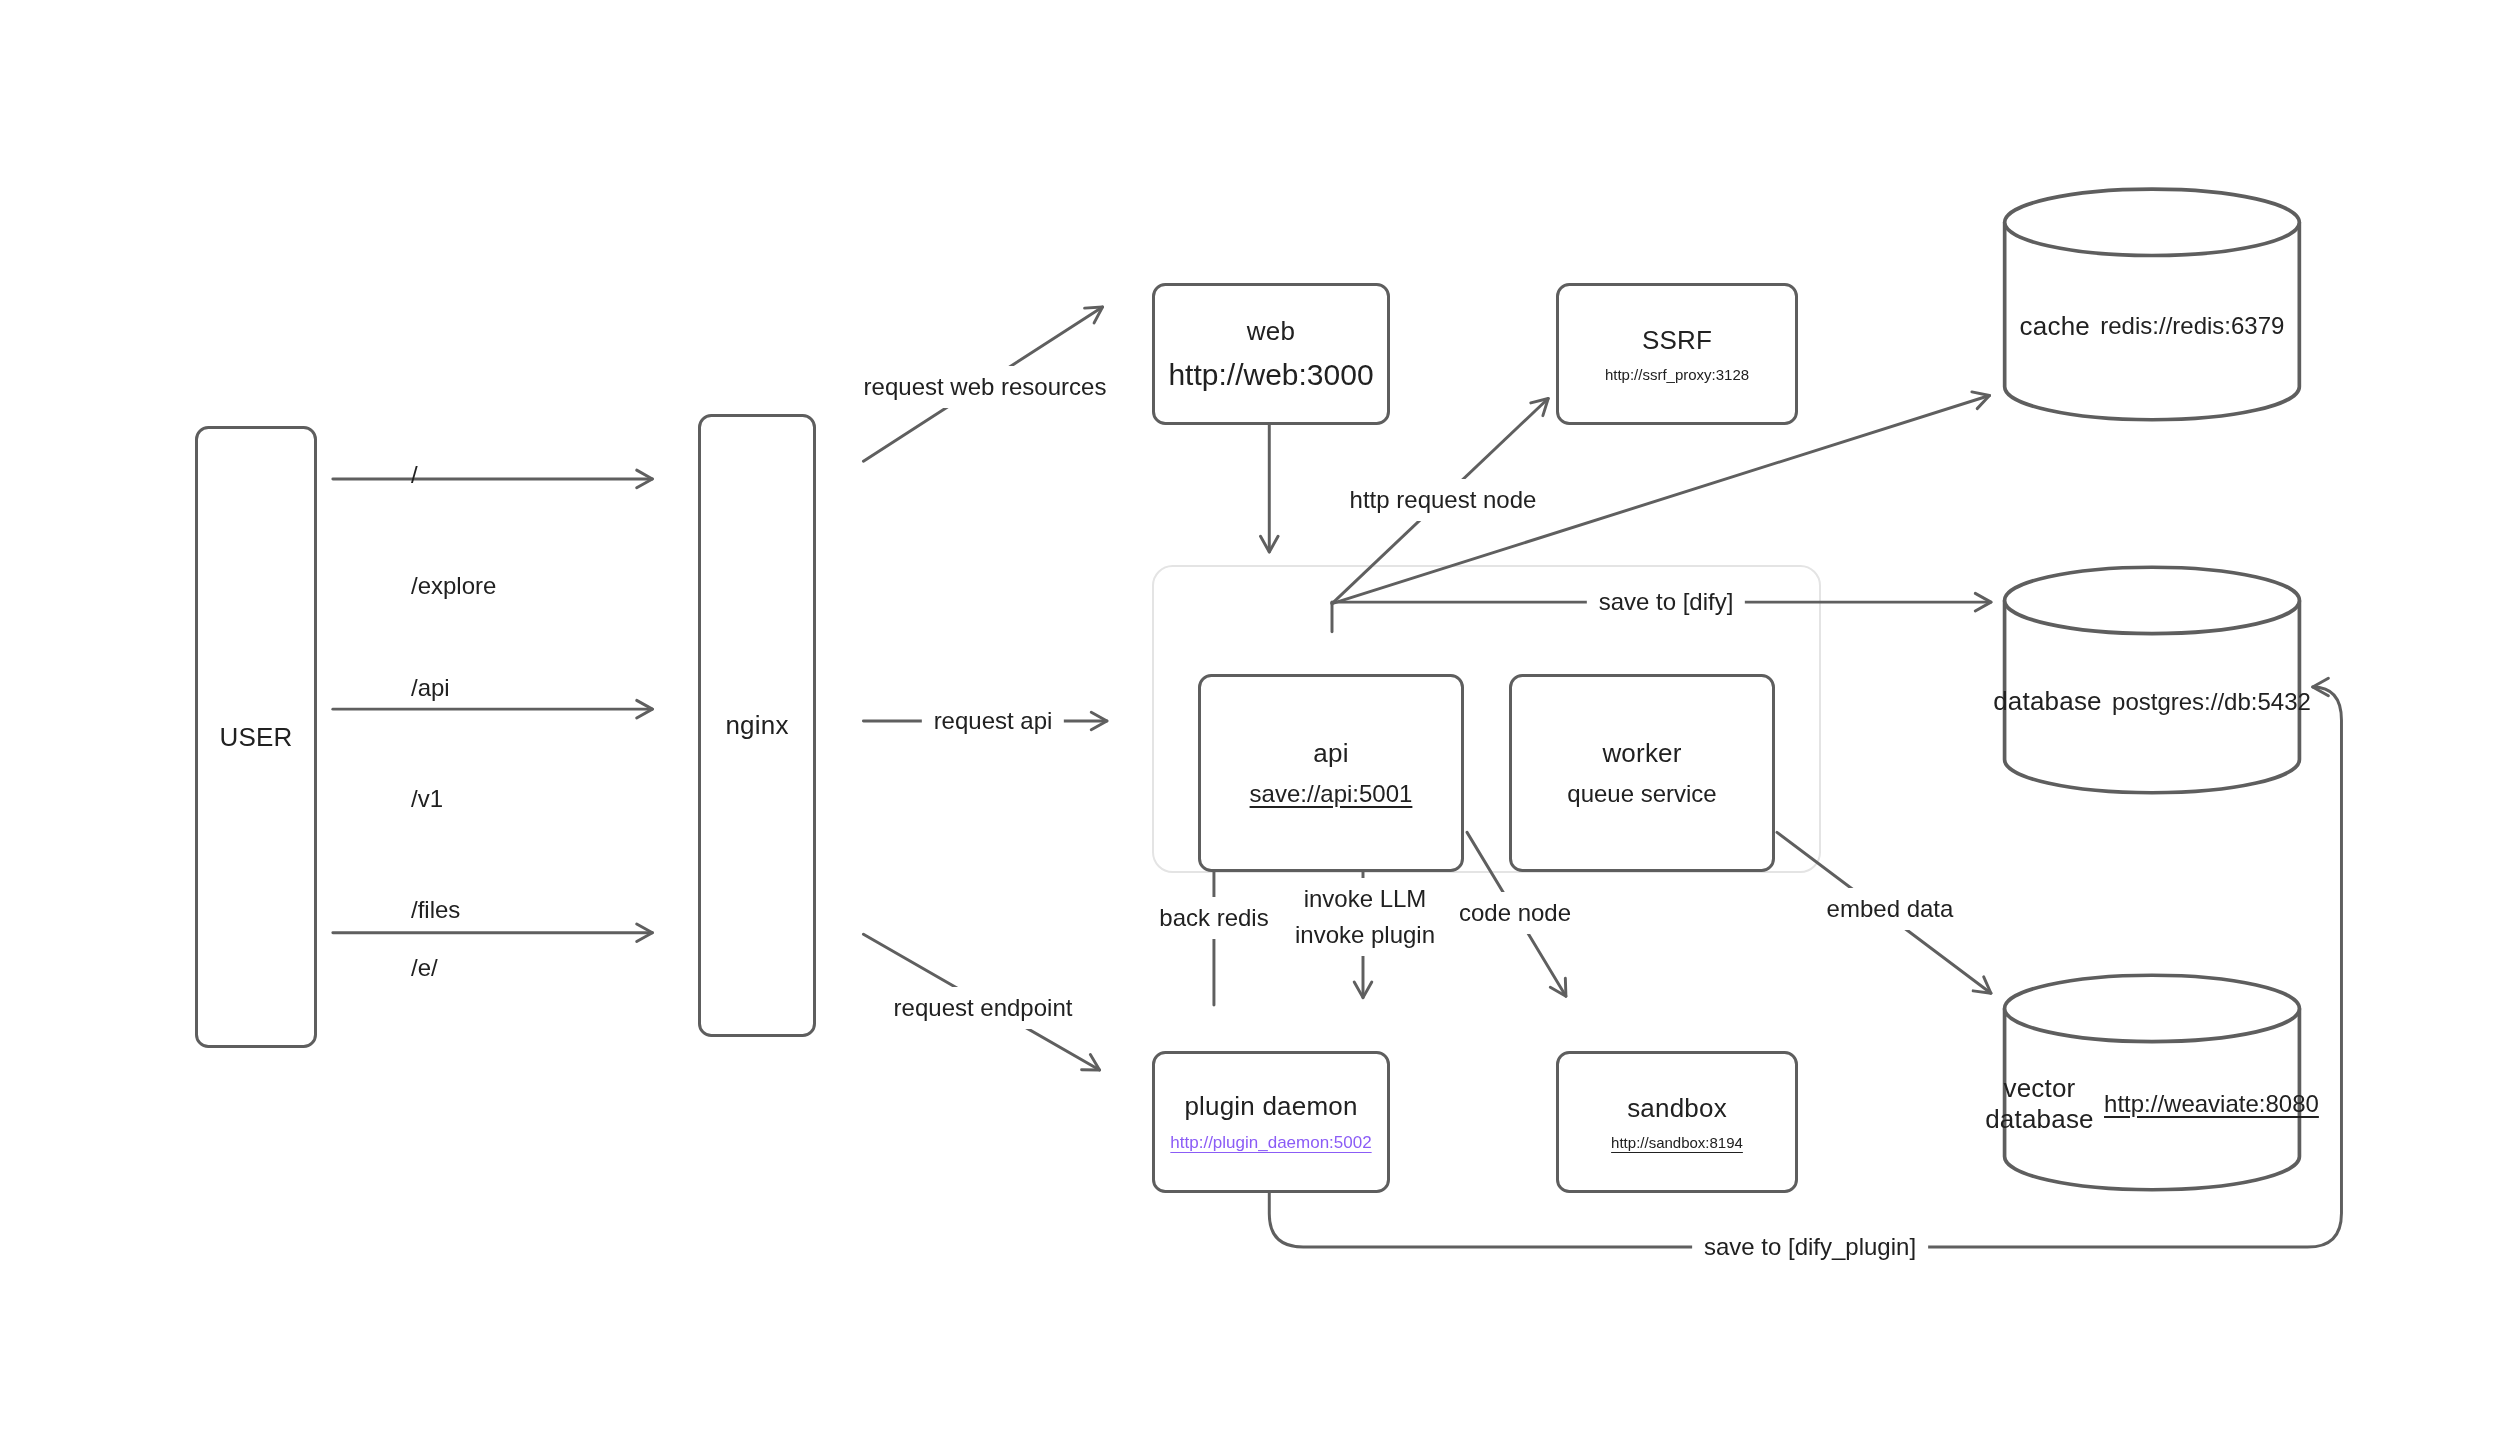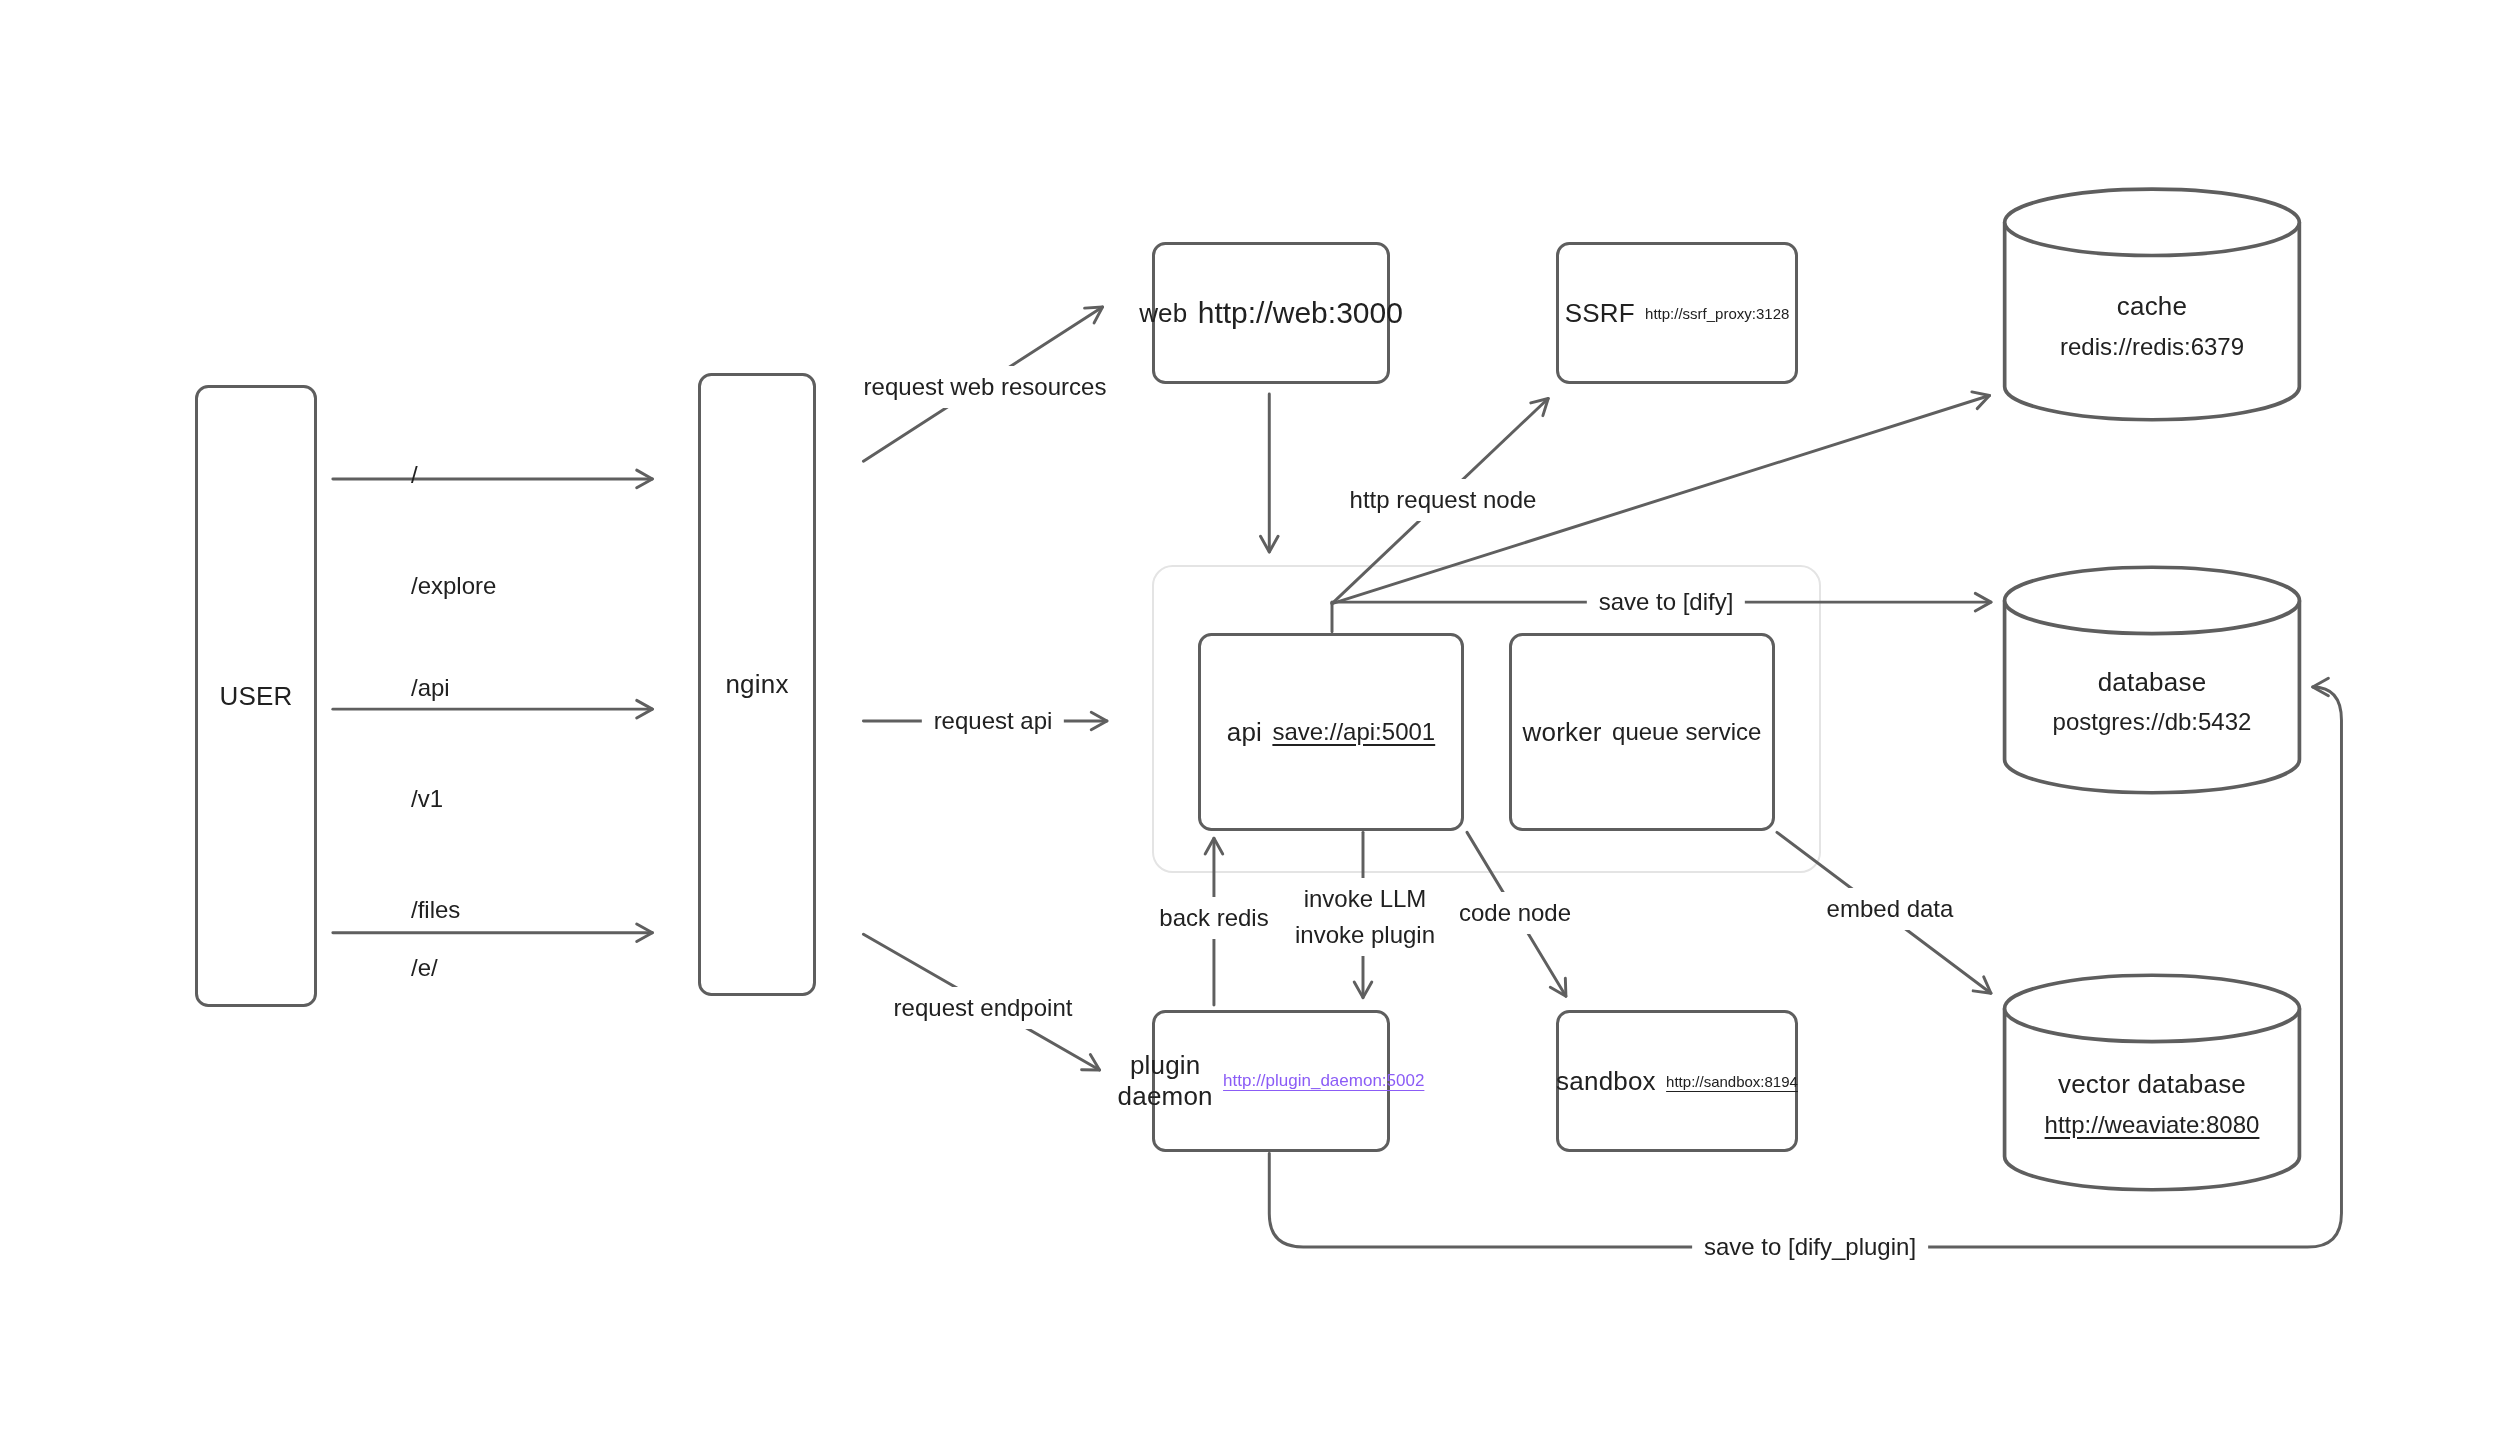--- a/index.html
+++ b/index.html
@@ -6,31 +6,31 @@
   html,body{background:#ffffff}
   body{
     width:2512px;height:1450px;position:relative;overflow:hidden;
     font-family:"Liberation Sans",sans-serif;color:#212121;
   }
   .canvas{position:relative;width:2512px;height:1450px}
   .edges{position:absolute;left:0;top:0;width:2512px;height:1450px;z-index:1}
   .group{position:absolute;border:2.2px solid #e4e4e4;border-radius:20.7px;background:transparent;z-index:0}
   .node{
     position:absolute;background:#ffffff;border:3.7px solid #5e5e5e;border-radius:13.3px;
-    display:flex;flex-direction:row;align-items:center;justify-content:center;
-    text-align:center;z-index:2;gap:10.3px;
+    display:flex;flex-direction:column;align-items:center;justify-content:center;
+    text-align:center;z-index:2;gap:10.3px;margin-top:41px;
   }
   .title{font-size:26px;color:#212121;letter-spacing:0.2px}
   .sub{font-size:30px;color:#212121}
   .sub-sm{font-size:15px;color:#212121}
   .sub-xs{font-size:17px;color:#8b5cf6}
   .sub-lg{font-size:24px;color:#212121}
   .u{text-decoration:underline;text-underline-offset:3.7px}
   .cyl{
-    position:absolute;z-index:2;display:flex;flex-direction:column;align-items:center;
+    position:absolute;z-index:2;display:flex;flex-direction:row;align-items:center;
     justify-content:center;text-align:center;gap:10.3px;padding-top:43px;
   }
   .cyl > svg{position:absolute;left:0;top:0;z-index:-1}
   .elabel{
     position:absolute;transform:translate(-50%,-50%);background:#ffffff;
     padding:3px 11.8px;font-size:24px;white-space:nowrap;z-index:3;text-align:center;line-height:1.5;
   }
   .routes{position:absolute;font-size:24px;line-height:37px;z-index:3;white-space:pre}
 </style>
 </head>

